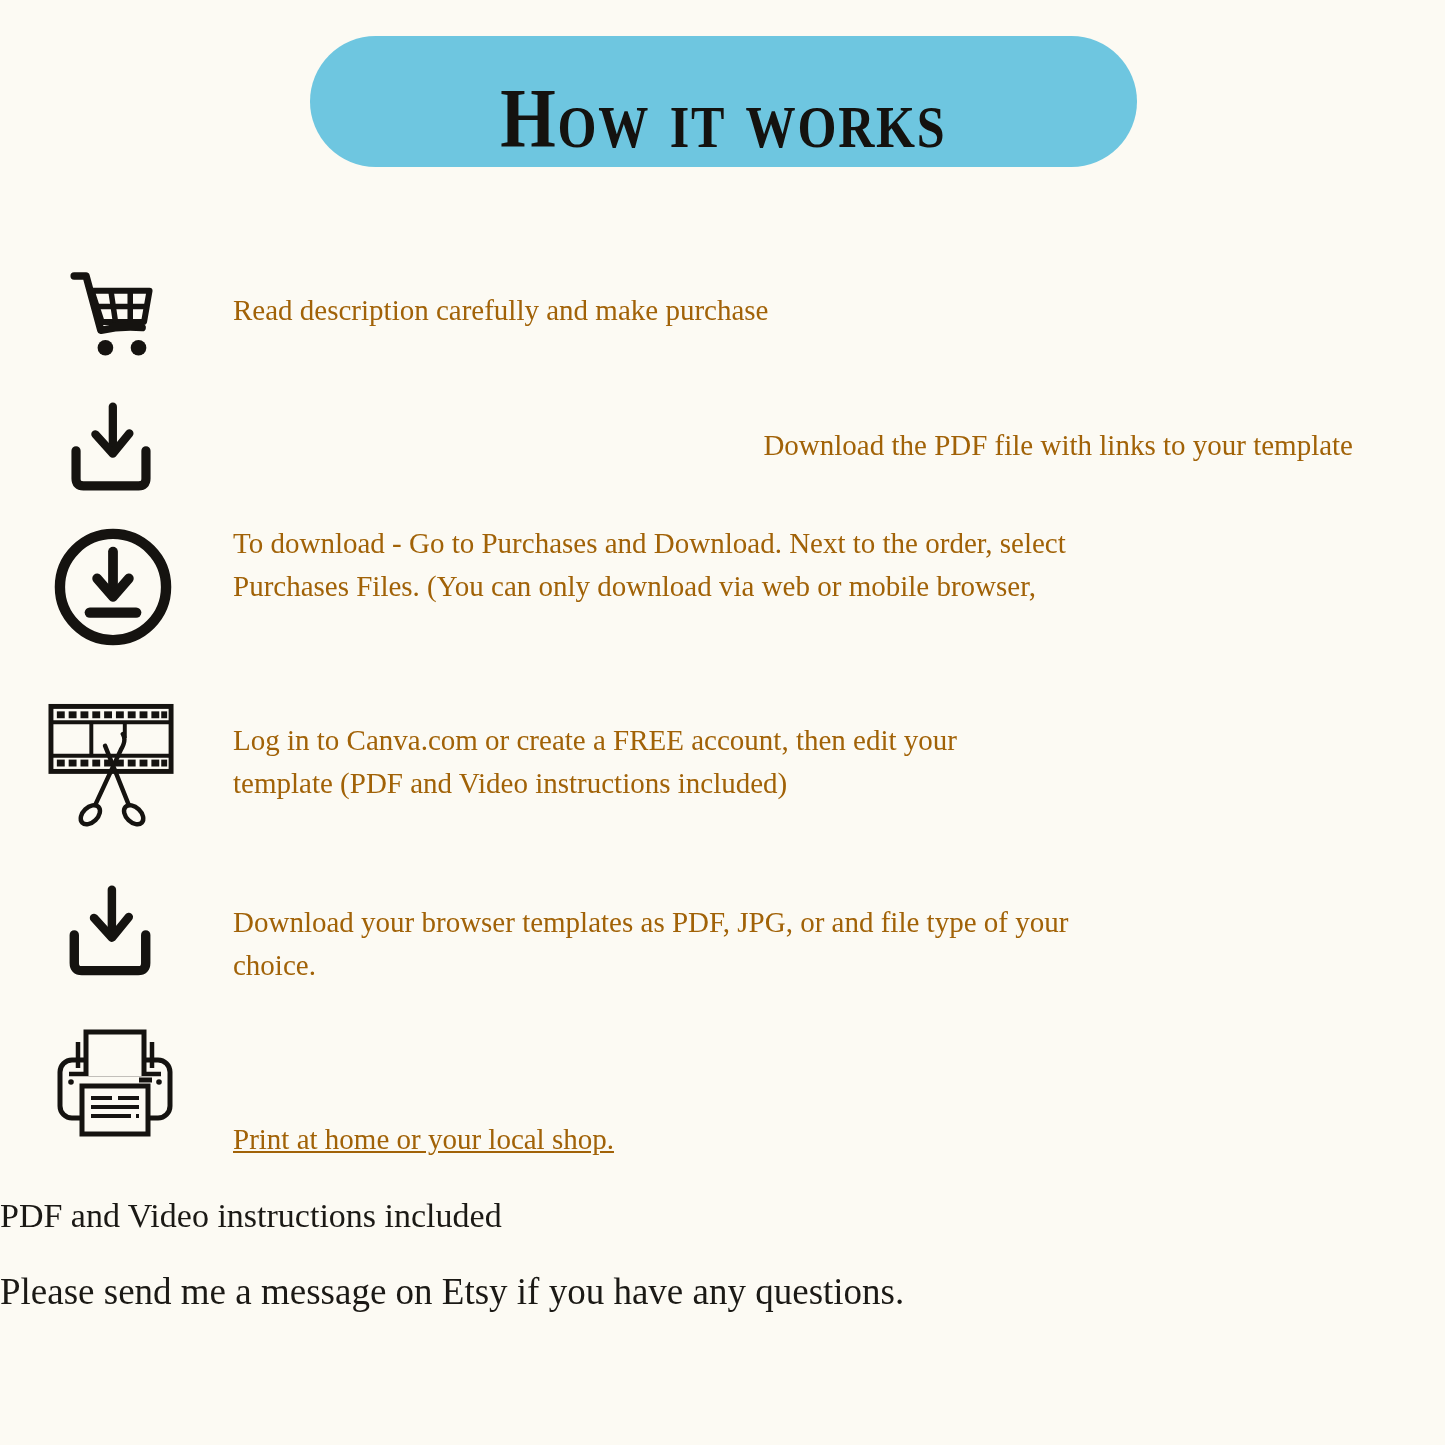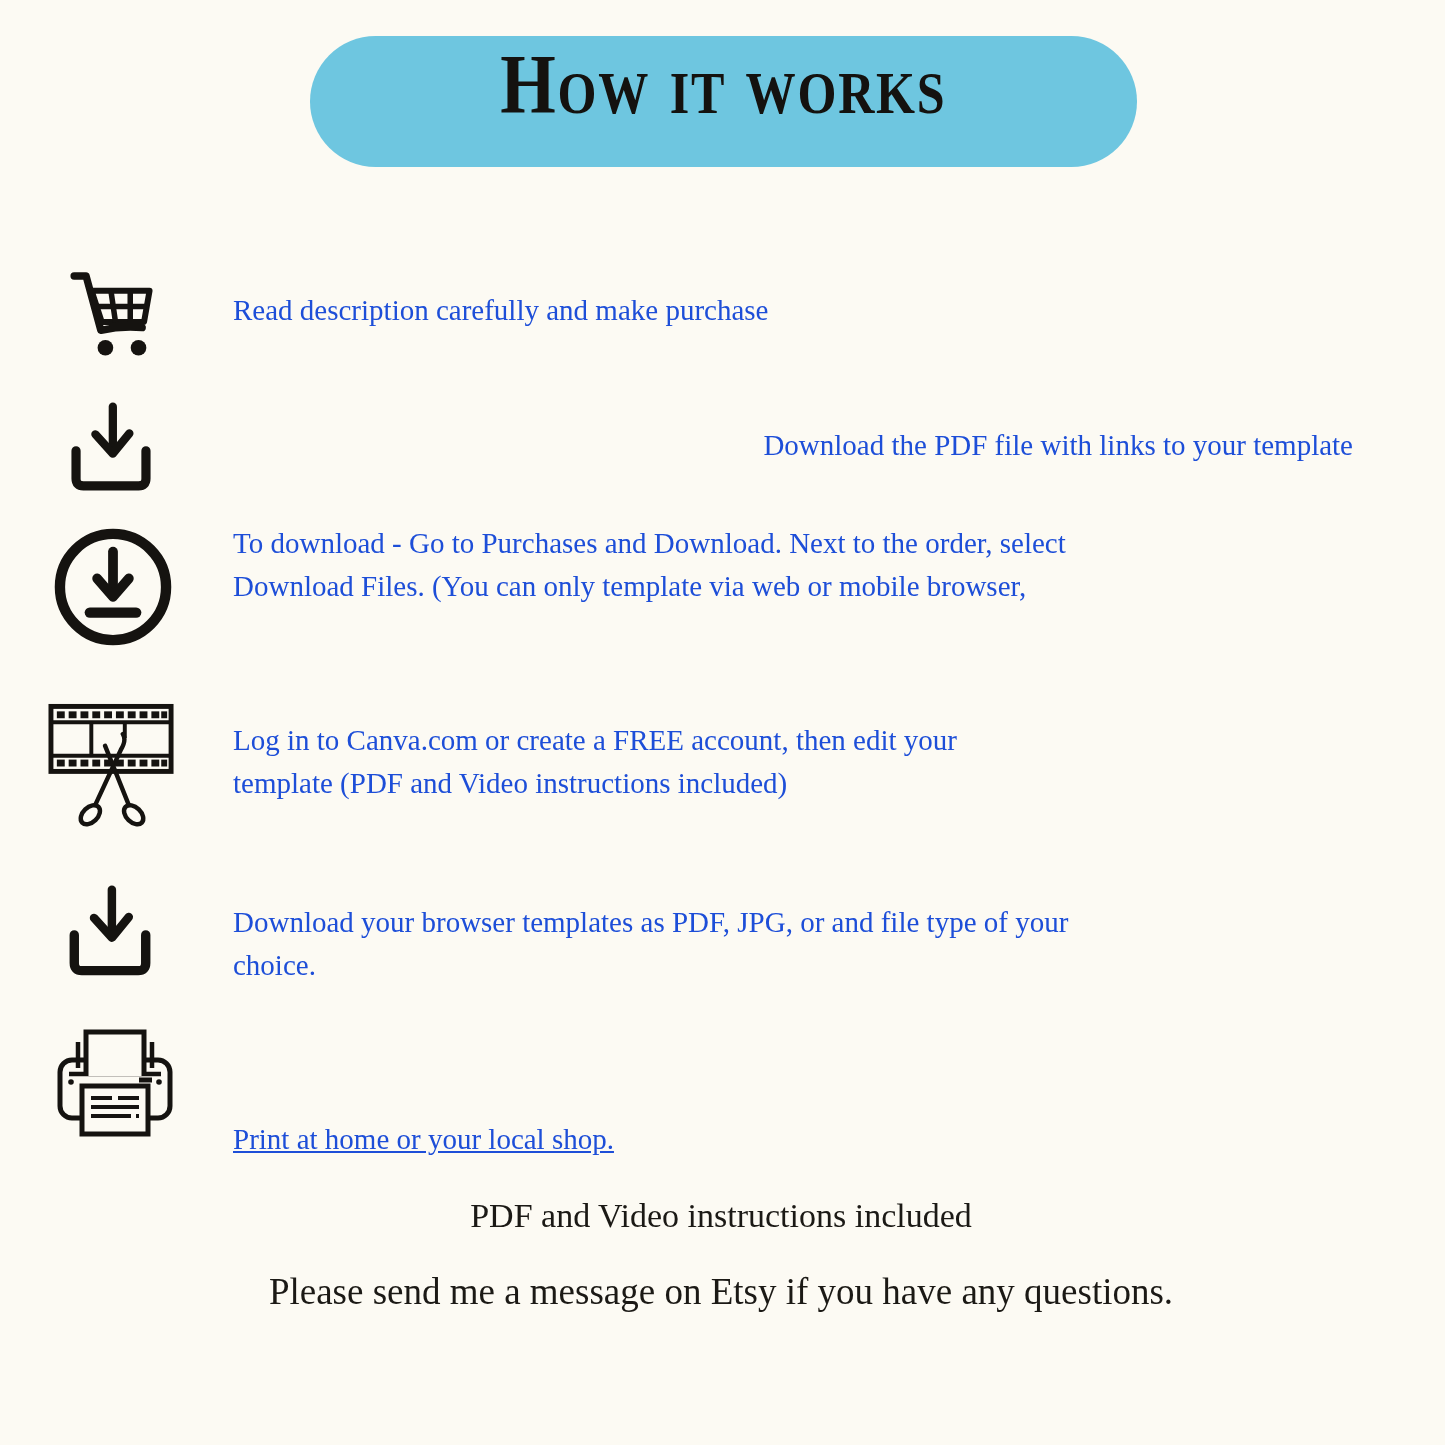--- a/index.html
+++ b/index.html
@@ -11,46 +11,45 @@
     background: #fcfaf3;
     overflow: hidden;
     color: #181614;
   }
   .pill {
     position: absolute;
     left: 310px; top: 36px;
     width: 827px; height: 131px;
     background: #6ec6e0;
     border-radius: 66px;
-    display: flex; align-items: flex-start; justify-content: center;
+    display: flex; align-items: flex-end; justify-content: center;
   }
   .pill-title {
     display: inline-block;
     font-size: 84px;
     font-weight: 700;
     font-variant-caps: small-caps;
     letter-spacing: 2px;
     transform: scaleX(0.85);
     color: #14120f;
     white-space: nowrap;
   }
   .icon { position: absolute; }
   .icon svg { width: 100%; height: 100%; display: block; }
   .step-text {
     position: absolute;
     left: 233px;
     font-size: 29px;
     line-height: 43px;
-    color: #1d4ed8;
+    color: #a16207;
     width: 1120px;
   }
   .footer-line {
     position: absolute;
     left: 0; width: 1442px;
-    text-align: center;
     color: #1b1915;
   }
   .footer-1 { top: 1192px; font-size: 34px; line-height: 48px; }
   .footer-2 { top: 1267px; font-size: 37px; line-height: 50px; }
   .stroke { fill: none; stroke: #151310; }
 </style>
 </head>
 <body>
 
 <div class="canvas" style="background: rgb(252, 250, 243); color: rgb(27, 25, 21);">
@@ -86,21 +85,21 @@
   <div class="icon" style="left:52px;top:526px;width:122px;height:122px;">
     <svg viewBox="0 0 100 100">
       <circle class="stroke" cx="50" cy="50" r="43.5" stroke-width="8.5"></circle>
       <path class="stroke" d="M50 21 V50" stroke-width="8" stroke-linecap="round"></path>
       <path class="stroke" d="M37 43 L50 58 L63 43" stroke-width="8" stroke-linecap="round" stroke-linejoin="round"></path>
       <path class="stroke" d="M31 71 H69" stroke-width="8.5" stroke-linecap="round"></path>
     </svg>
   </div>
   <div class="step-text" style="top:522px;">
     <div>To download - Go to Purchases and Download. Next to the order, select</div>
-    <div>Download Files. (You can only template via web or mobile browser,</div>
+    <div>Purchases Files. (You can only download via web or mobile browser,</div>
   </div>
 
   <div class="icon" style="left:48px;top:700px;width:128px;height:132px;">
     <svg viewBox="0 0 130 133">
       <rect class="stroke" x="3" y="6" width="122" height="66" stroke-width="5"></rect>
       <path class="stroke" d="M3 22 H125 M3 56 H125" stroke-width="4"></path>
       <g fill="#151310">
         <rect x="9" y="11" width="8" height="7"></rect>
           <rect x="21" y="11" width="8" height="7"></rect>
         <rect x="33" y="11" width="8" height="7"></rect>

